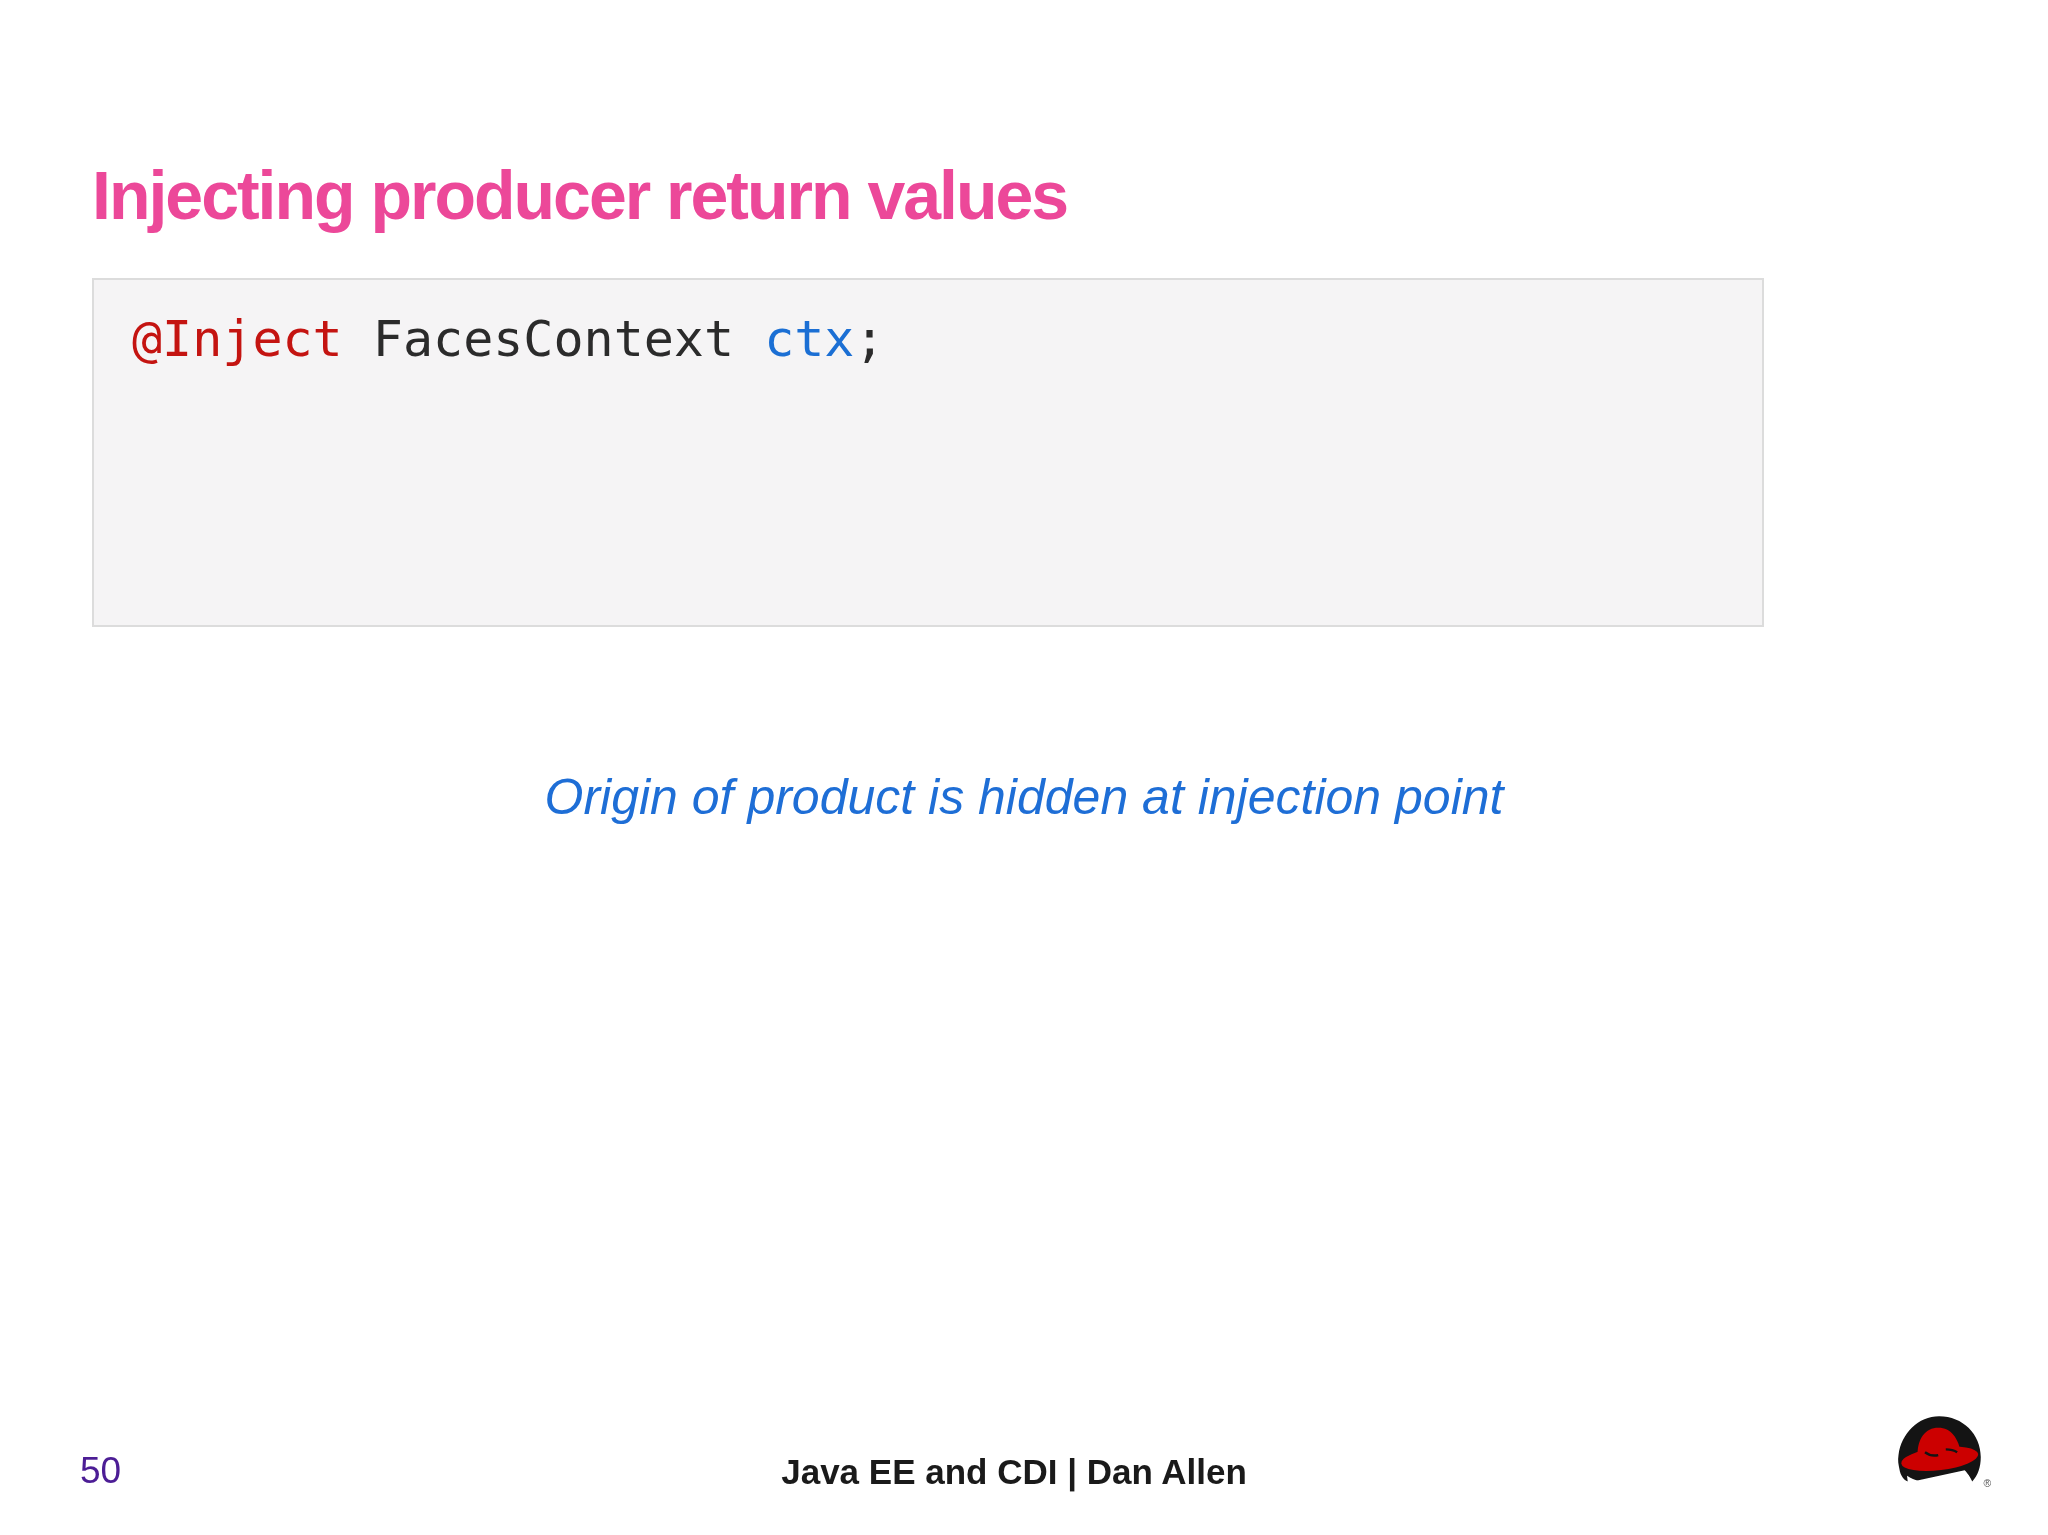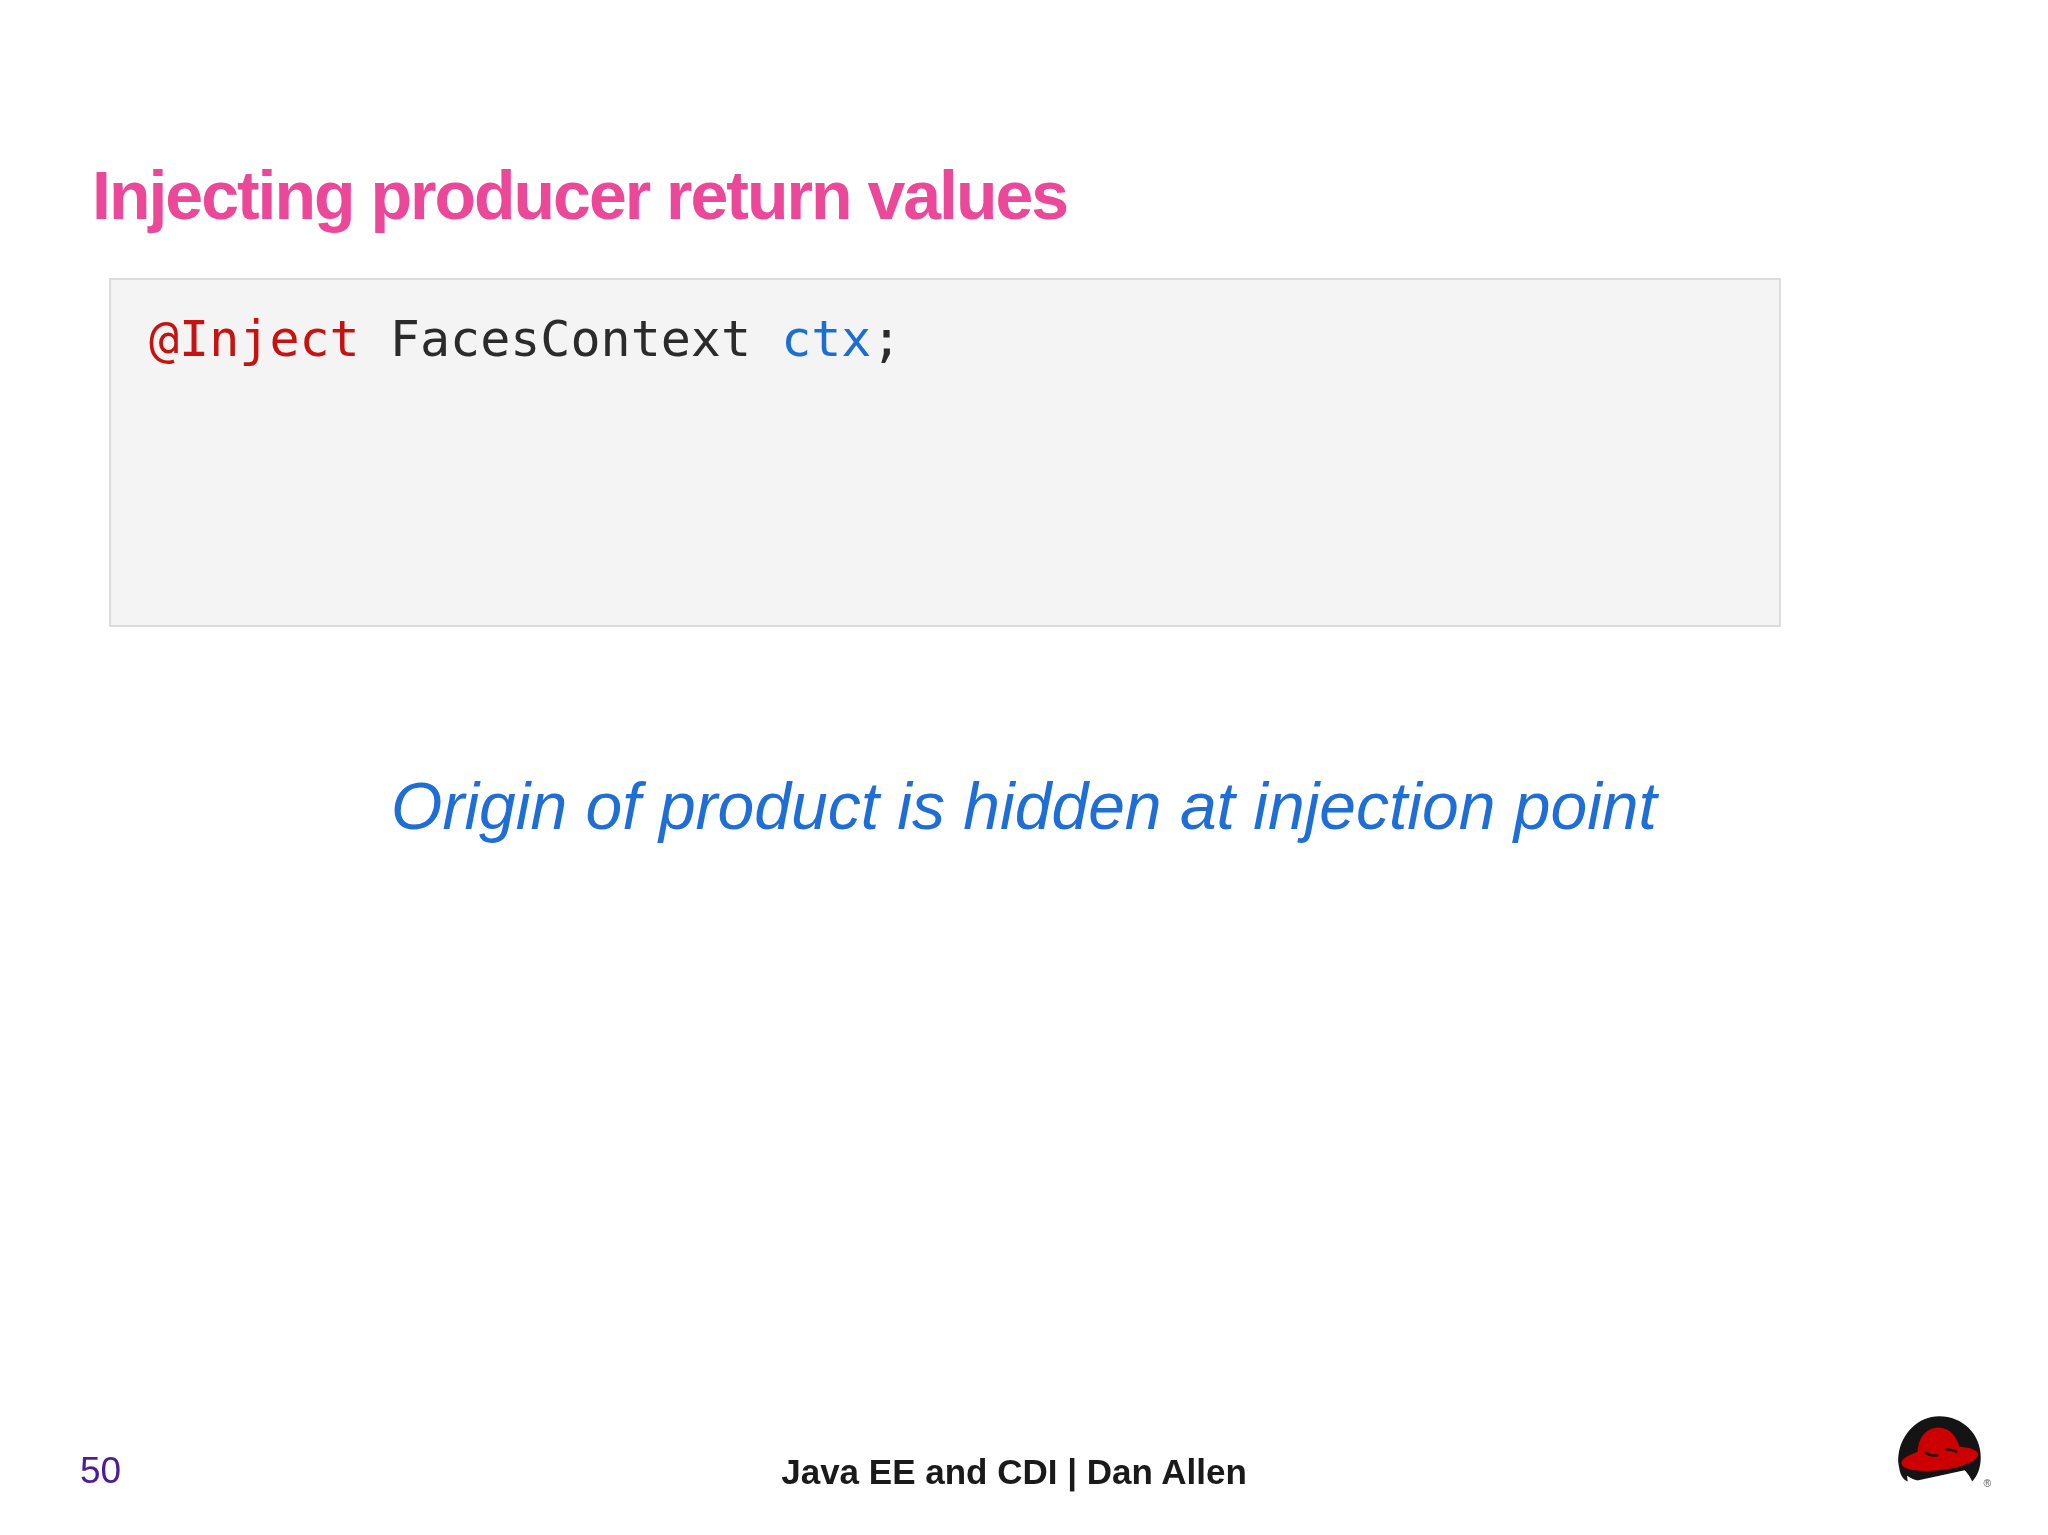--- a/index.html
+++ b/index.html
@@ -26,33 +26,32 @@
     left: 92px; top: 278px;
     width: 1672px; height: 349px;
     box-sizing: border-box;
     background: var(--code_bg, #f5f4f5);
     border: 2px solid var(--code_border, #dcdcdc);
     padding: 2px 38px 0 38px;
     font-family: "DejaVu Sans Mono", monospace;
     font-size: 50px;
     line-height: 115px;
     color: var(--code_text, #2b2b2b);
-    margin-left: 17px;
   }
   .code-line { white-space: pre; }
   .tok-annotation { color: var(--annotation_red, #c41411); }
   .tok-identifier { color: var(--identifier_blue, #1b6fd4); }
   .tok-plain      { color: var(--code_text, #2b2b2b); }
 
   .callout {
     position: absolute;
     left: 0; top: 768px;
     width: 2048px;
     text-align: center;
-    font-size: 66px;
+    font-size: 50px;
     font-style: italic;
     color: var(--callout_blue, #1e6ed6);
     white-space: nowrap;
   }
 
   .footer-page-number {
     position: absolute;
     left: 80px; top: 1450px;
     font-size: 37px;
     color: #4c1d95;

